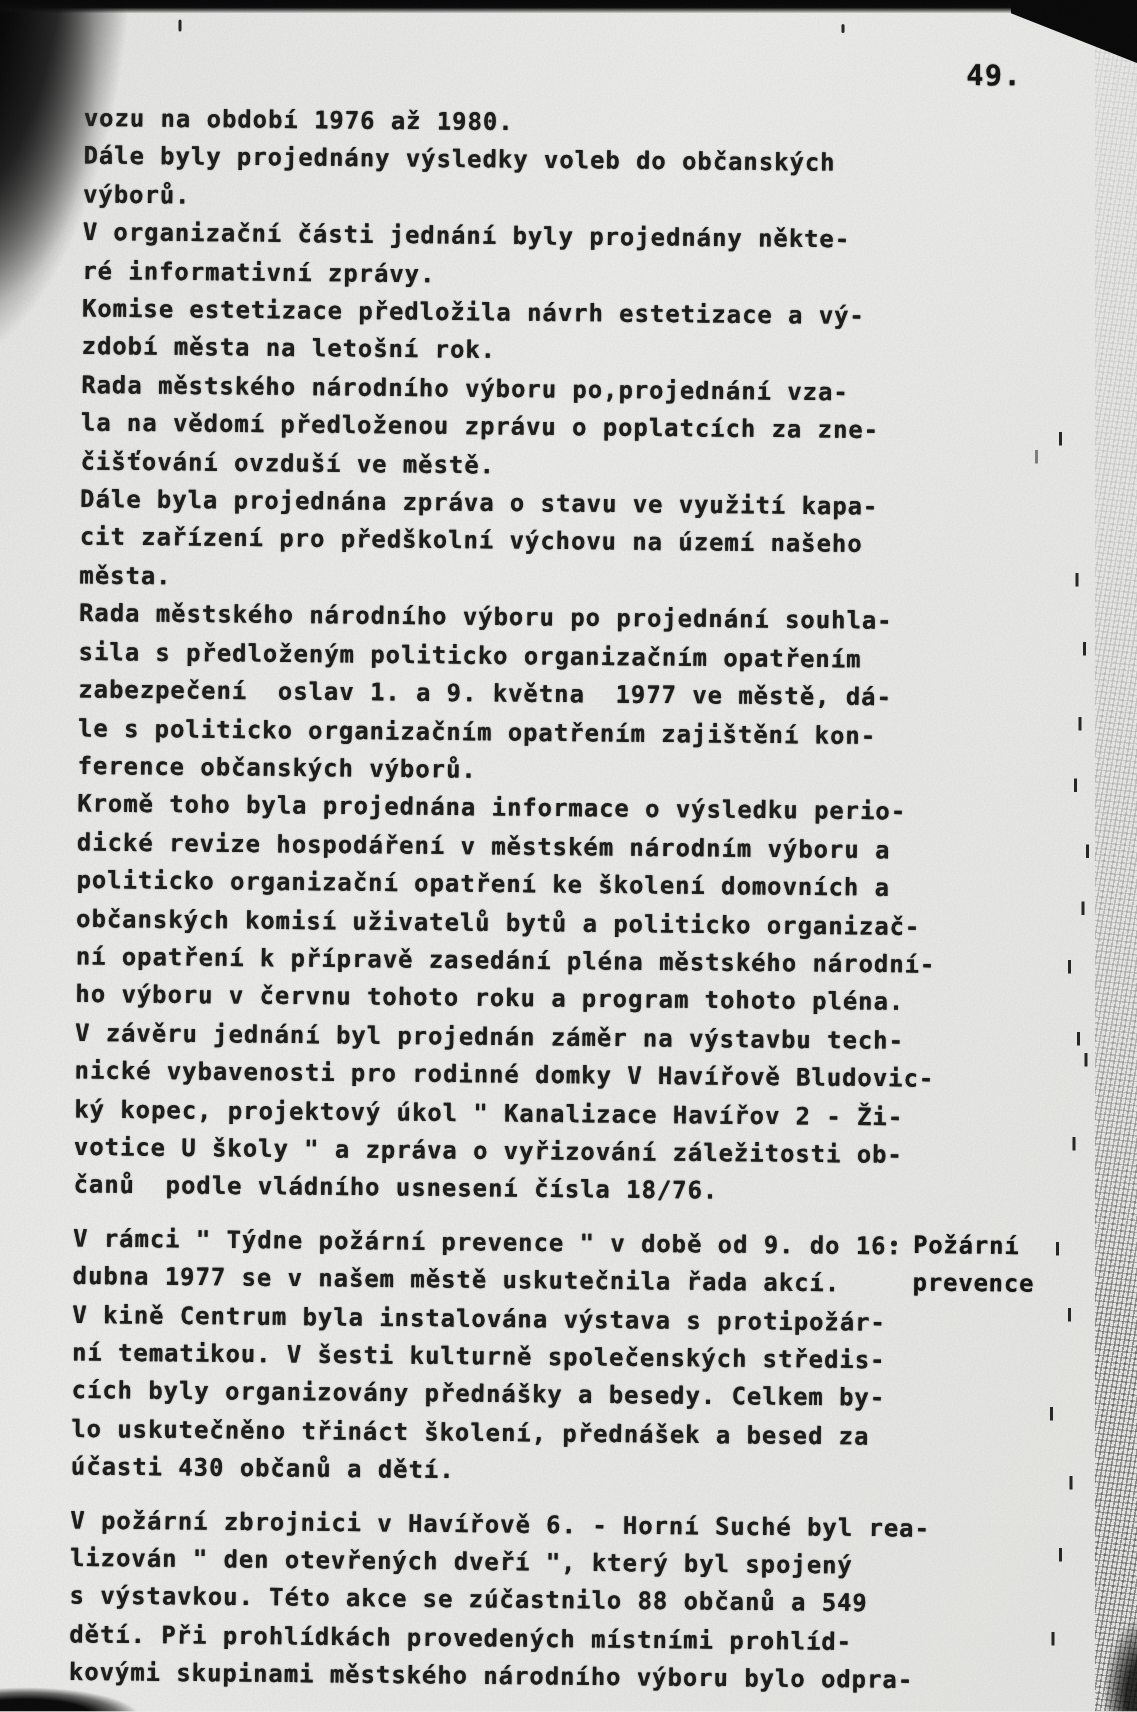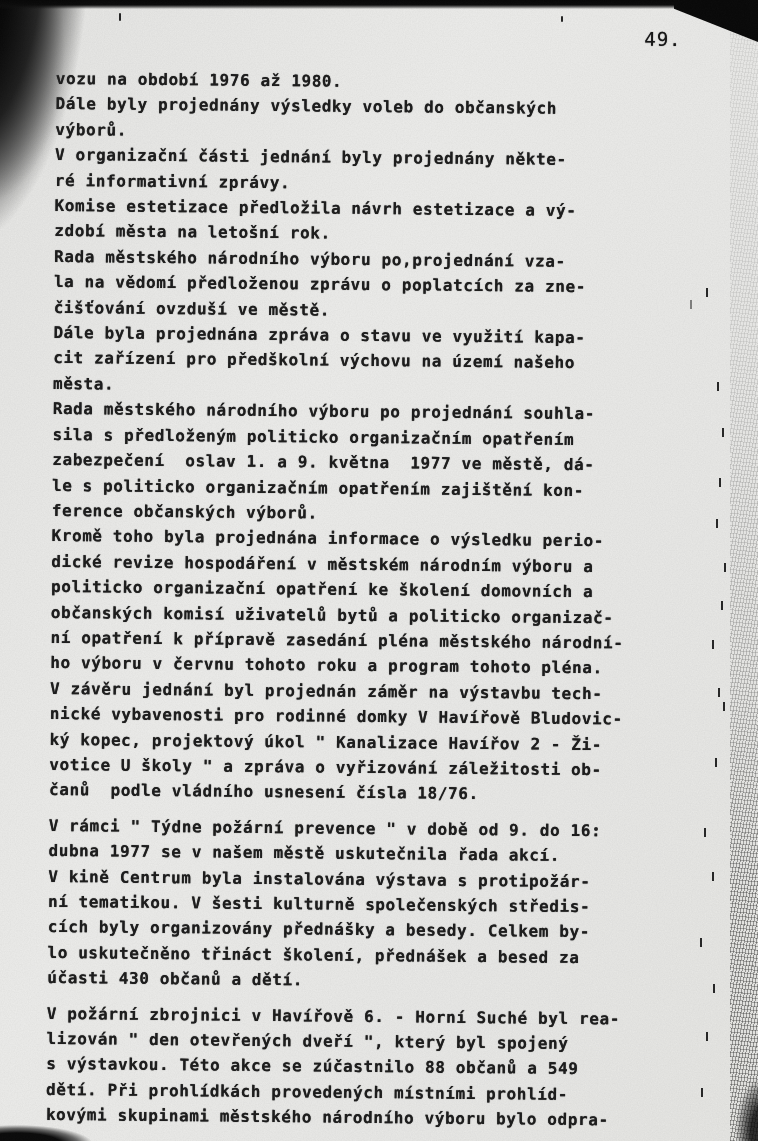--- a/index.html
+++ b/index.html
@@ -16,22 +16,22 @@
     position:absolute;inset:0;
     background:linear-gradient(115deg,#e6e6e4 0%,#ededeb 38%,#e9e9e7 72%,#e6e6e3 100%);
   }
   
   .scan-content{
     position:absolute;inset:0;
     transform:rotate(0.55deg);
     transform-origin:56px 66px;
   }
   .page-number{
-    position:absolute;left:644px;top:22px;
-    font-size:19px;font-weight:normal;letter-spacing:1px;color:#141414;
+    position:absolute;left:644px;top:34px;
+    font-size:19px;font-weight:bold;letter-spacing:1px;color:#141414;
     text-shadow:0 0 1px rgba(20,20,20,.8);
   }
   .text-block{
     position:absolute;left:56px;top:66px;width:604px;
     color:var(--ink);font-size:16px;font-weight:bold;
     letter-spacing:0.6px;line-height:25.4px;
     text-shadow:0 0 0.8px rgba(25,25,25,.85);
   }
   .para + .para{margin-top:10px;}
   .line{white-space:pre;}
@@ -143,20 +143,24 @@
         </div>
         <div class="para">
           <div class="line">V požární zbrojnici v Havířově 6. - Horní Suché byl rea-</div>
           <div class="line">lizován " den otevřených dveří ", který byl spojený</div>
           <div class="line">s výstavkou. Této akce se zúčastnilo 88 občanů a 549</div>
           <div class="line">dětí. Při prohlídkách provedených místními prohlíd-</div>
           <div class="line">kovými skupinami městského národního výboru bylo odpra-</div>
         </div>
       </div>
 
+    <div class="margin-note">
+      <div>Požární</div>
+      <div>prevence</div>
+    </div>
   </div>
 
   <div class="artifact top-left-blob"></div>
   <div class="artifact top-edge"></div>
   <div class="artifact top-right-wedge"></div>
   <div class="artifact right-band"></div>
   <div class="artifact right-dashes"></div>
   <div class="artifact bottom-left"></div>
   <div class="artifact bottom-right"></div>
   <div class="artifact tick tick-1"></div>

